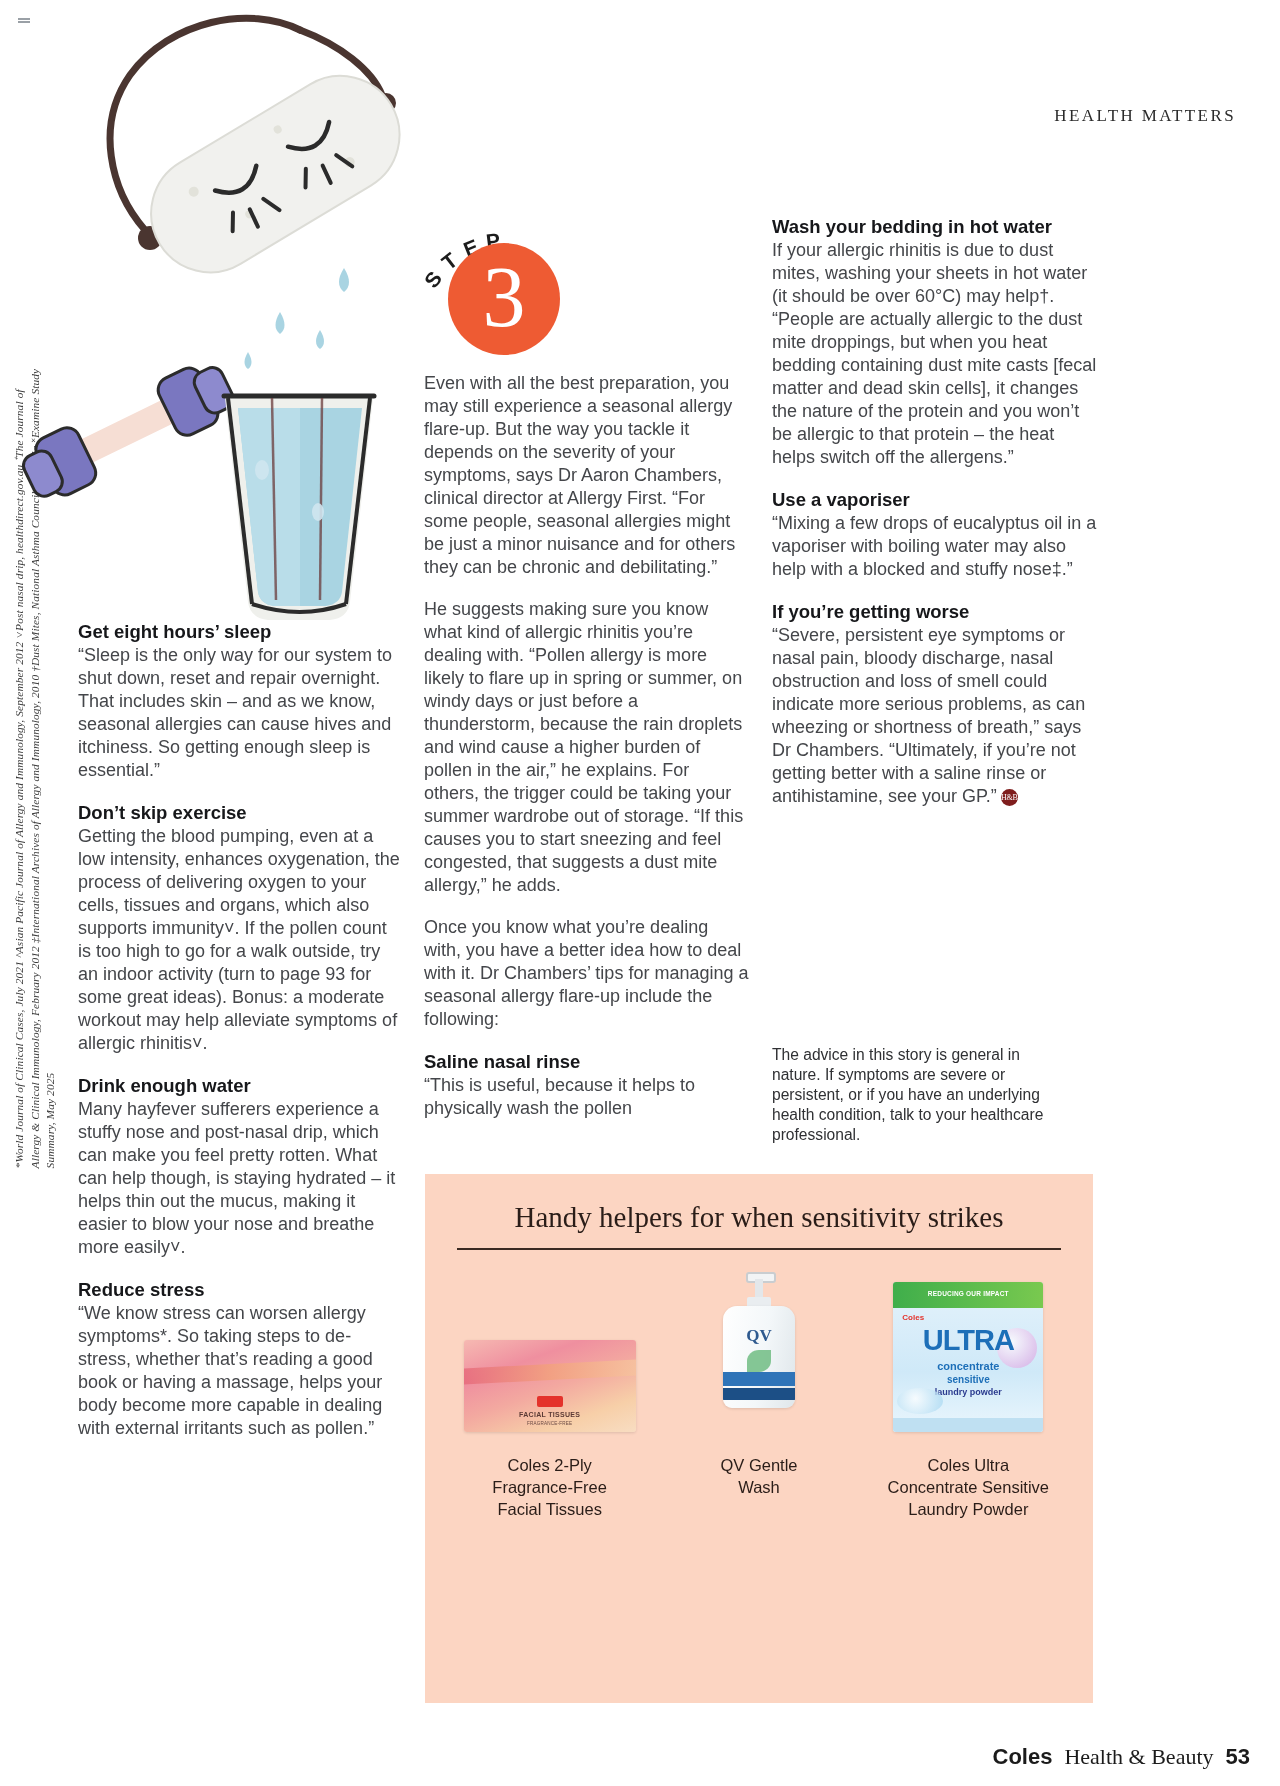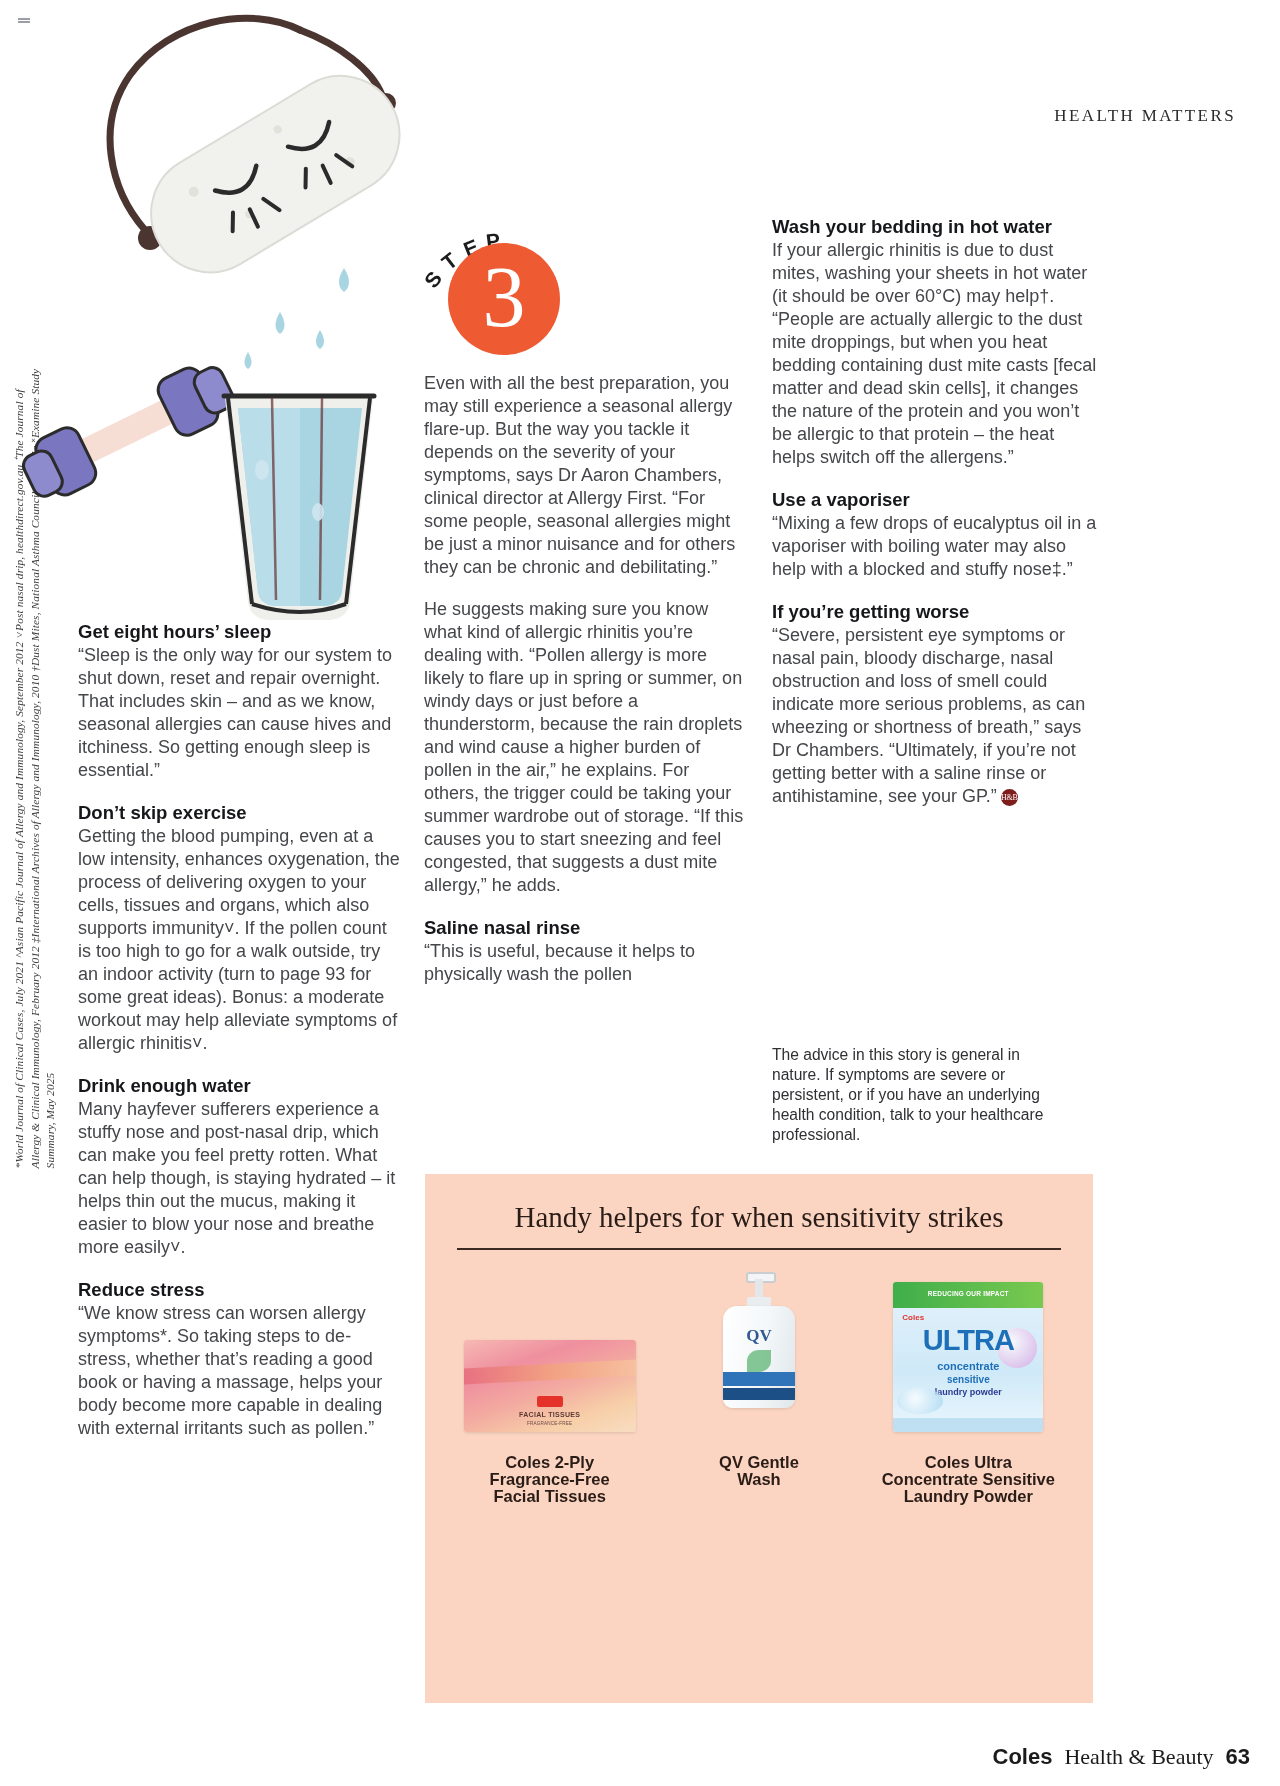--- a/index.html
+++ b/index.html
@@ -97,21 +97,21 @@
   .panel-rule{
     position:absolute;left:32px;right:32px;top:74px;height:2px;background:#3a2a22;
   }
   .products{
     position:absolute;left:20px;right:20px;top:90px;height:400px;
     display:flex;align-items:flex-start;justify-content:space-around;
   }
   .product{width:200px;text-align:center;}
   .shot{height:168px;display:flex;align-items:flex-end;justify-content:center;}
   .pname{
-    margin-top:22px;font-size:16.5px;line-height:17px;color:#2a1d18;font-weight:bold;
+    margin-top:22px;font-size:16.5px;line-height:22px;color:#2a1d18;
   }
 
   
   .tissue{
     width:172px;height:92px;border-radius:3px;position:relative;overflow:hidden;
     background:linear-gradient(160deg,#f6b9b2 0%,#ef8f9f 28%,#f3a9a0 52%,#f7cfa8 78%,#f8ddc2 100%);
     box-shadow:0 1px 3px rgba(0,0,0,.12);
   }
   .tissue .swoosh{
     position:absolute;left:-10%;top:26%;width:120%;height:16px;
@@ -250,20 +250,21 @@
     <p>Getting the blood pumping, even at a low intensity, enhances oxygenation, the process of delivering oxygen to your cells, tissues and organs, which also supports immunity˅. If the pollen count is too high to go for a walk outside, try an indoor activity (turn to page 93 for some great ideas). Bonus: a moderate workout may help alleviate symptoms of allergic rhinitis˅.</p>
     <h3>Drink enough water</h3>
     <p>Many hayfever sufferers experience a stuffy nose and post-nasal drip, which can make you feel pretty rotten. What can help though, is staying hydrated – it helps thin out the mucus, making it easier to blow your nose and breathe more easily˅.</p>
     <h3>Reduce stress</h3>
     <p>“We know stress can worsen allergy symptoms*. So taking steps to de-stress, whether that’s reading a good book or having a massage, helps your body become more capable in dealing with external irritants such as pollen.”</p>
   </div>
 
   <div class="col col-mid">
     <p>Even with all the best preparation, you may still experience a seasonal allergy flare-up. But the way you tackle it depends on the severity of your symptoms, says Dr Aaron Chambers, clinical director at Allergy First. “For some people, seasonal allergies might be just a minor nuisance and for others they can be chronic and debilitating.”</p>
     <p>He suggests making sure you know what kind of allergic rhinitis you’re dealing with. “Pollen allergy is more likely to flare up in spring or summer, on windy days or just before a thunderstorm, because the rain droplets and wind cause a higher burden of pollen in the air,” he explains. For others, the trigger could be taking your summer wardrobe out of storage. “If this causes you to start sneezing and feel congested, that suggests a dust mite allergy,” he adds.</p>
+    <p>Once you know what you’re dealing with, you have a better idea how to deal with it. Dr Chambers’ tips for managing a seasonal allergy flare-up include the following:</p>
     <h3>Saline nasal rinse</h3>
     <p>“This is useful, because it helps to physically wash the pollen</p>
   </div>
 
   <div class="col col-right">
     <h3>Wash your bedding in hot water</h3>
     <p>If your allergic rhinitis is due to dust mites, washing your sheets in hot water (it should be over 60°C) may help†. “People are actually allergic to the dust mite droppings, but when you heat bedding containing dust mite casts [fecal matter and dead skin cells], it changes the nature of the protein and you won’t be allergic to that protein – the heat helps switch off the allergens.”</p>
     <h3>Use a vaporiser</h3>
     <p>“Mixing a few drops of eucalyptus oil in a vaporiser with boiling water may also help with a blocked and stuffy nose‡.”</p>
     <h3>If you’re getting worse</h3>
@@ -329,16 +330,16 @@
 Concentrate Sensitive
 Laundry Powder</div>
       </div>
 
     </div>
   </div>
 
   <div class="footer">
     <span class="f-coles">Coles</span>
     <span class="f-hb">Health &amp; Beauty</span>
-    <span class="f-page">63</span>
+    <span class="f-page">53</span>
   </div>
 
 </div>
 
 </body></html>

